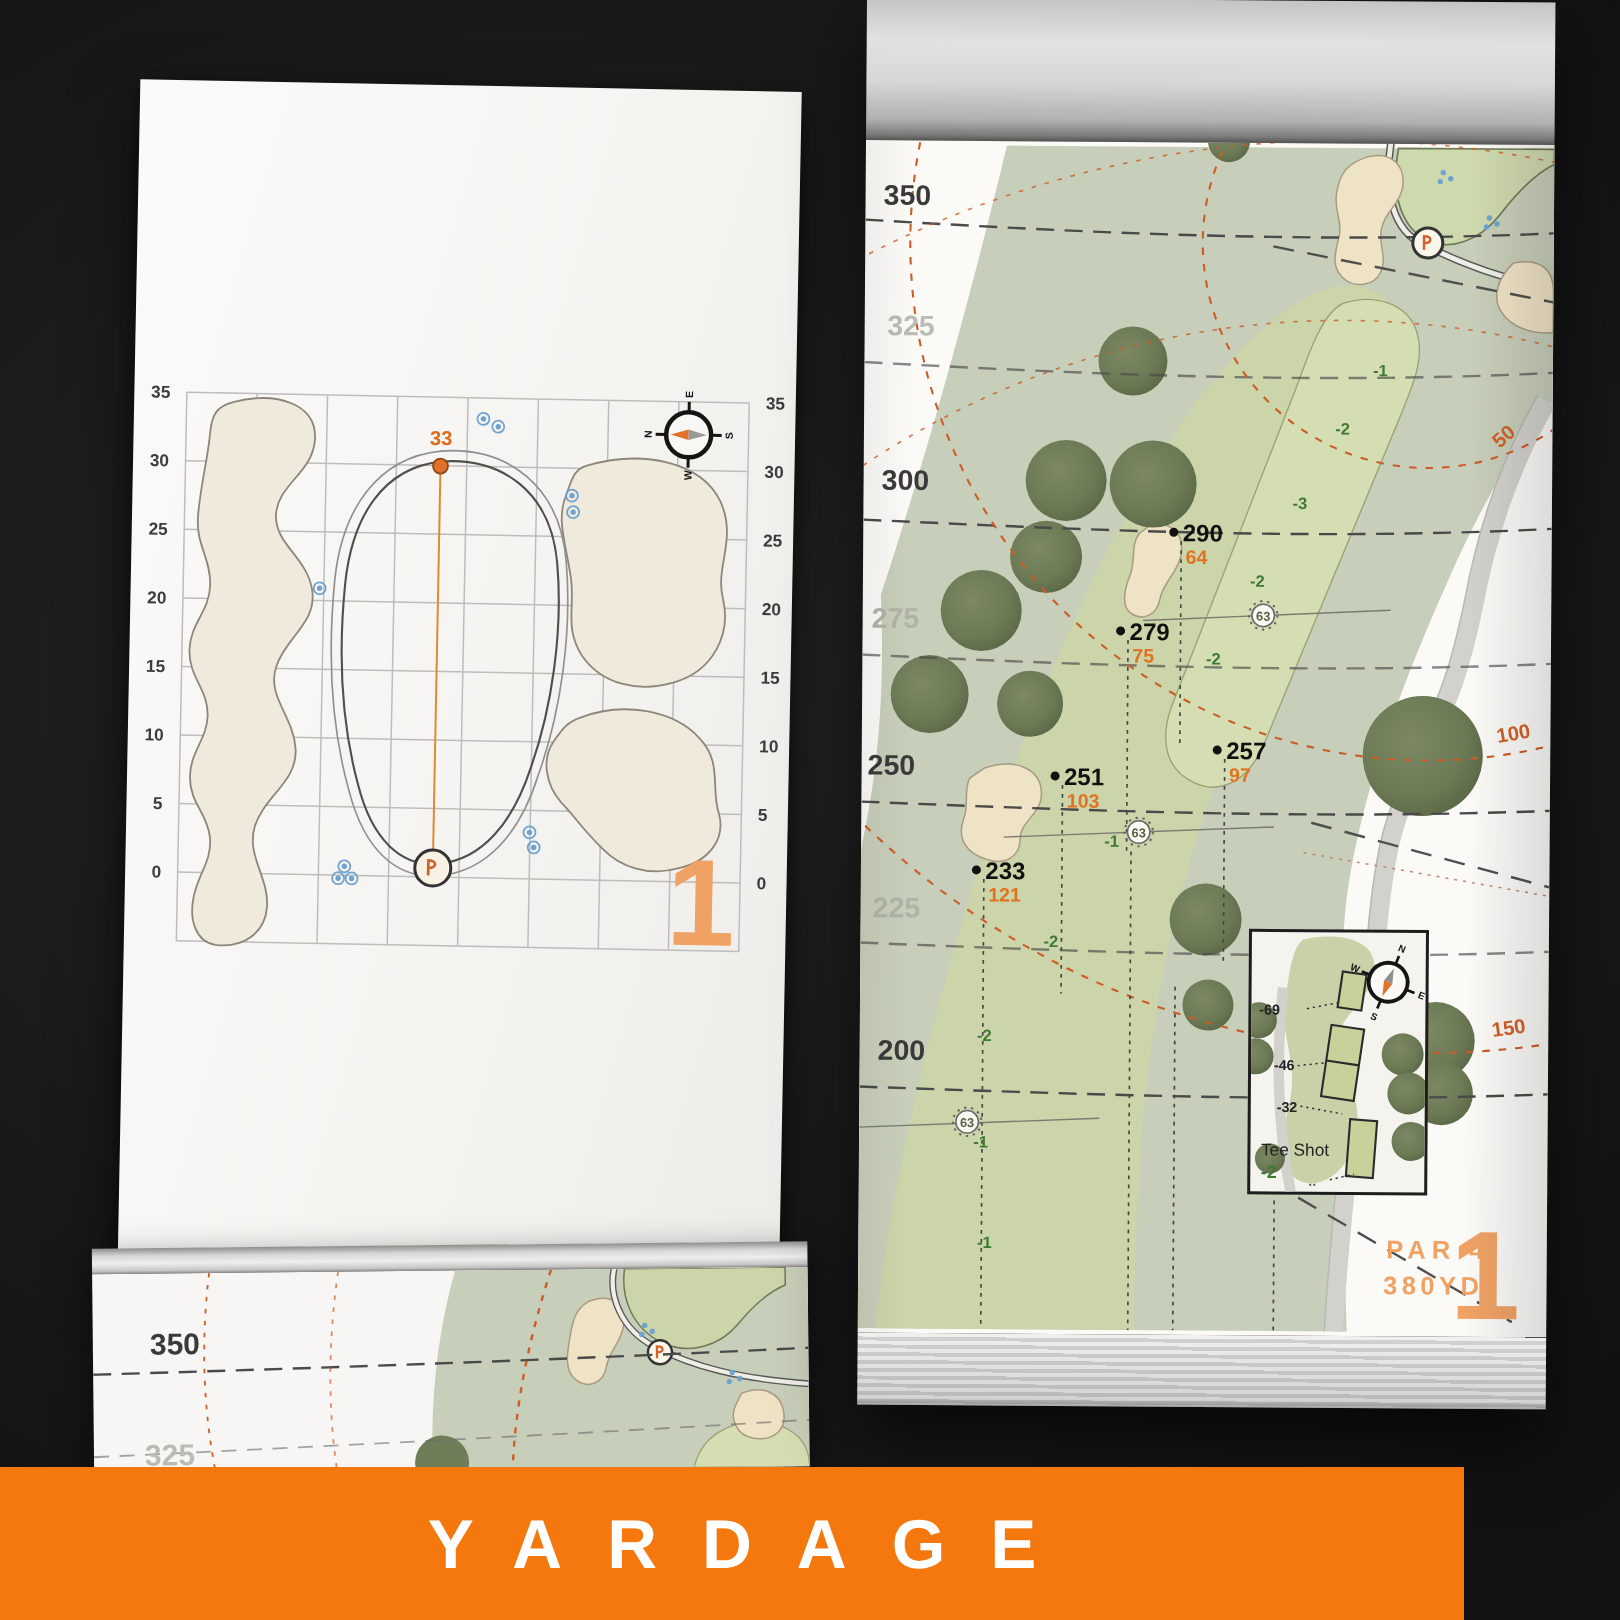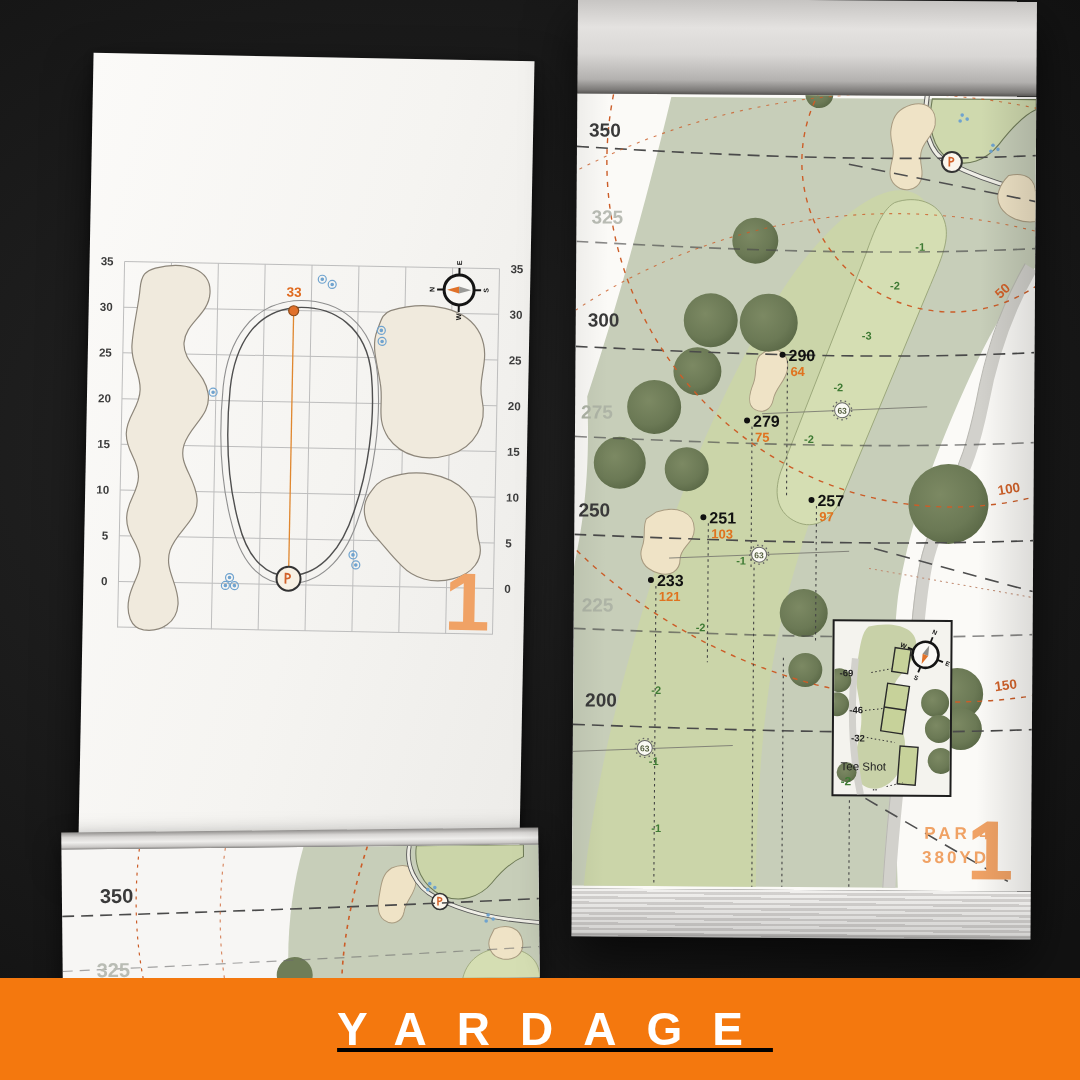--- a/index.html
+++ b/index.html
@@ -43,22 +43,22 @@
     background:linear-gradient(90deg,rgba(0,0,0,.05),rgba(0,0,0,0) 7%,rgba(0,0,0,0) 88%,rgba(0,0,0,.12));
   }
   .right-book .stack{
     height:48px;
     background:
       linear-gradient(180deg,rgba(0,0,0,0) 0%,rgba(0,0,0,.12) 90%,rgba(0,0,0,.3) 100%),
       repeating-linear-gradient(180deg,#f1f0ee 0 2.6px,#d4d2d0 2.6px 5.2px);
   }
   
   .banner{
-    left:0;top:978px;width:1080px;height:102px;background:#F4780E;z-index:50;
-    display:flex;align-items:center;justify-content:center;text-decoration:underline;
+    left:0;top:978px;width:976px;height:102px;background:#F4780E;z-index:50;
+    display:flex;align-items:center;justify-content:center;
   }
   .banner span{
     color:#fff;font-weight:bold;font-size:46px;letter-spacing:30px;padding-left:30px;
   }
   svg text{font-family:"Liberation Sans", sans-serif;}
 </style>
 </head>
 <body>
 
 <div class="abs left-page">

